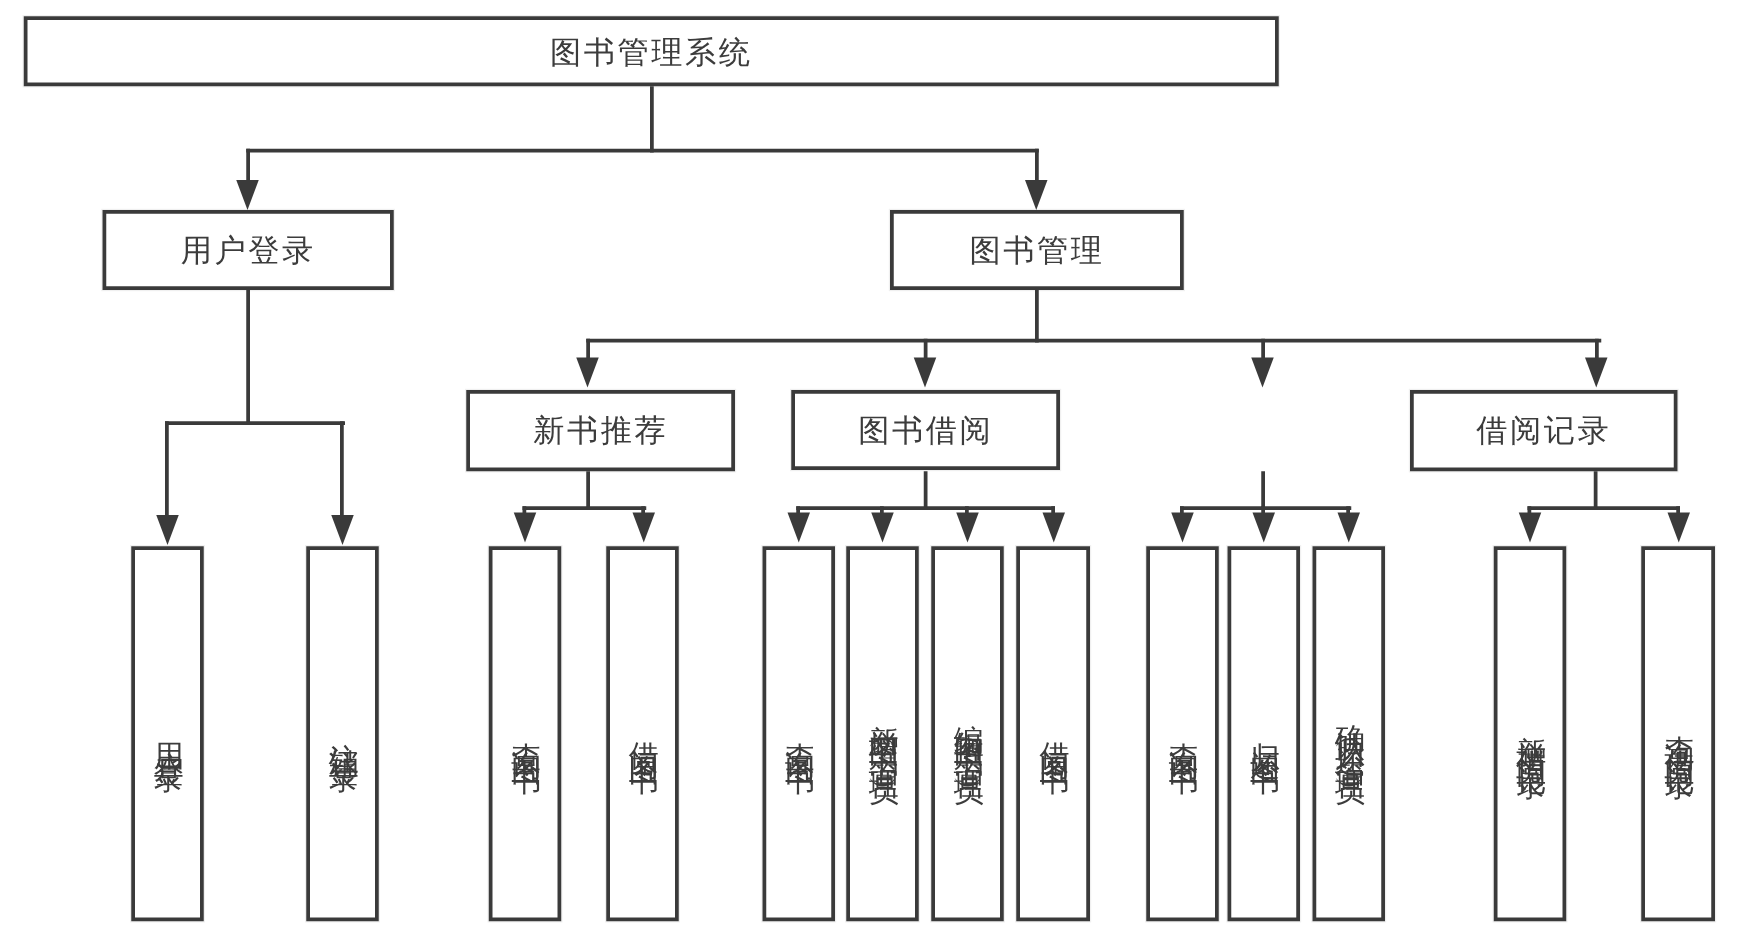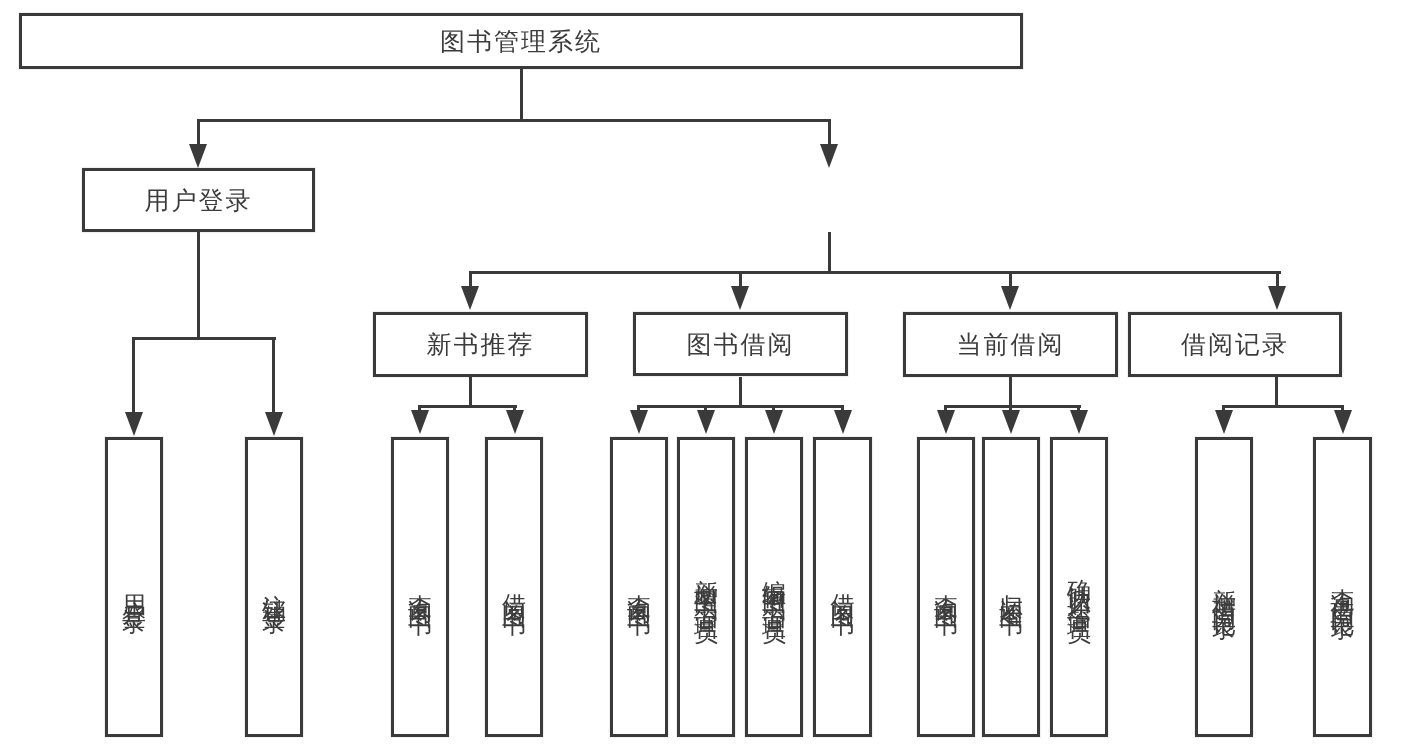--- a/index.html
+++ b/index.html
@@ -50,20 +50,23 @@
   <div class="l" style="left:520px;top:69px;width:3px;height:53px"></div>
   <div class="l" style="left:197px;top:119px;width:634px;height:3px"></div>
   <div class="l" style="left:197px;top:119px;width:3px;height:27px"></div>
   <div class="arw" style="left:189px;top:144px"></div>
   <div class="l" style="left:828px;top:119px;width:3px;height:27px"></div>
   <div class="arw" style="left:820px;top:144px"></div>
 
   <div class="box" style="left:82px;top:168px;width:233px;height:64px">
     <span class="hlabel">用户登录</span>
   </div>
+  <div class="box" style="left:712px;top:168px;width:235px;height:64px">
+    <span class="hlabel">图书管理</span>
+  </div>
 
   <div class="l" style="left:197px;top:232px;width:3px;height:107px"></div>
   <div class="l" style="left:132px;top:337px;width:144px;height:3px"></div>
   <div class="l" style="left:132px;top:337px;width:3px;height:78px"></div>
   <div class="arw" style="left:125px;top:412px"></div>
   <div class="l" style="left:272px;top:337px;width:3px;height:78px"></div>
   <div class="arw" style="left:265px;top:412px"></div>
 
   <div class="l" style="left:828px;top:232px;width:3px;height:42px"></div>
   <div class="l" style="left:469px;top:271px;width:812px;height:3px"></div>
@@ -74,23 +77,20 @@
   <div class="l" style="left:1009px;top:271px;width:3px;height:17px"></div>
   <div class="arw" style="left:1001px;top:286px"></div>
   <div class="l" style="left:1276px;top:271px;width:3px;height:17px"></div>
   <div class="arw" style="left:1268px;top:286px"></div>
 
   <div class="box" style="left:373px;top:312px;width:215px;height:65px">
     <span class="hlabel">新书推荐</span>
   </div>
   <div class="box" style="left:633px;top:312px;width:215px;height:64px">
     <span class="hlabel">图书借阅</span>
-  </div>
-  <div class="box" style="left:903px;top:312px;width:215px;height:65px">
-    <span class="hlabel">当前借阅</span>
   </div>
   <div class="box" style="left:1128px;top:312px;width:214px;height:65px">
     <span class="hlabel">借阅记录</span>
   </div>
 
   <div class="l" style="left:469px;top:377px;width:3px;height:31px"></div>
   <div class="l" style="left:418px;top:405px;width:99px;height:3px"></div>
   <div class="l" style="left:418px;top:405px;width:3px;height:7px"></div>
   <div class="arw" style="left:411px;top:410px"></div>
   <div class="l" style="left:513px;top:405px;width:3px;height:7px"></div>

